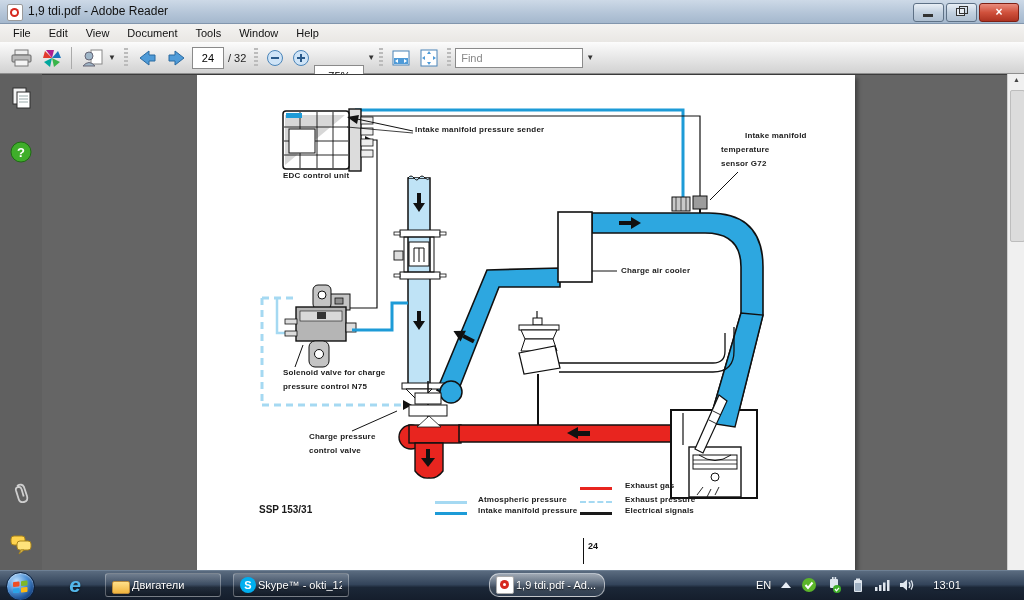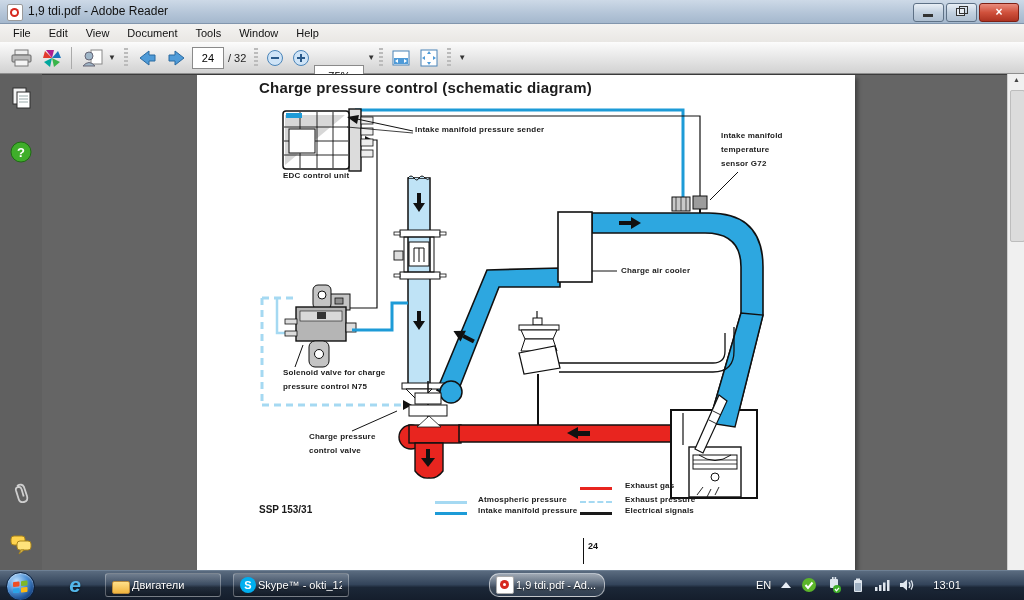--- a/index.html
+++ b/index.html
@@ -192,20 +192,21 @@
         <path d="M4,12 l3,-2 v4 z M16,12 l-3,-2 v4 z" fill="#fff"></path>
       </svg>
     </div>
     <div class="tb-btn">
       <svg width="20" height="20">
         <rect x="2" y="2" width="16" height="16" fill="#fff" stroke="#4a84b8"></rect>
         <path d="M10,3 l2,3 h-4 z M10,17 l2,-3 h-4 z M3,10 l3,-2 v4 z M17,10 l-3,-2 v4 z" fill="#4f9bd8"></path>
       </svg>
     </div>
     <div class="tb-grip"></div>
+    <input class="findbox" placeholder="Find" style="">
     <span class="dd-arrow">▼</span>
   </div>
 
   <div class="abs main"></div>
 
   <div class="abs sidebar">
     <svg class="abs side-icon" style="top:12px">
       <rect x="4" y="2" width="13" height="16" fill="#f4f4f4" stroke="#2e2e2e"></rect>
       <rect x="8" y="6" width="13" height="16" fill="#fff" stroke="#2e2e2e"></rect>
       <path d="M10,10 h9 M10,13 h9 M10,16 h9" stroke="#9aa" stroke-width="1"></path>
@@ -223,21 +224,20 @@
       <path d="M12,18 l-2,4 l5,-4 z" fill="#ffe27a" stroke="#a9841b"></path>
     </svg>
   </div>
 
   <div class="abs scrollbar">
     <div class="abs sb-arrow">▲</div>
     <div class="abs sb-thumb"></div>
   </div>
 
   <div class="abs pdf-page">
-    <div class="pdf-title">Charge pressure control (schematic diagram)</div>
 
     <svg width="658" height="495" style="position:absolute;left:0;top:0">
 
       <g>
         <polyline points="158,35 486,35 486,122" fill="none" stroke="#1d9bd7" stroke-width="3"></polyline>
         <polyline points="160,41 503,41 503,121" fill="none" stroke="#111" stroke-width="1.2"></polyline>
         <polyline points="148,65 180,65 180,233 140,233" fill="none" stroke="#111" stroke-width="1.2"></polyline>
         <polygon points="168,61 176,65 168,69" fill="#111"></polygon>
       </g>
 
@@ -390,21 +390,21 @@
       <g fill="none" stroke="#111" stroke-width="1.3">
         <path d="M362,288 H516 Q528,288 528,276 V258"></path>
         <path d="M362,297 H516 Q537,297 537,276 V252"></path>
       </g>
 
       <line x1="155" y1="356" x2="200" y2="336" stroke="#111" stroke-width="1"></line>
     </svg>
 
     <div class="lbl" style="left:86px;top:96px">EDC control unit</div>
     <div class="lbl" style="left:218px;top:50px">Intake manifold pressure sender</div>
-    <div class="lbl" style="left:524px;top:56px">Intake manifold</div>
+    <div class="lbl" style="left:548px;top:56px">Intake manifold</div>
     <div class="lbl" style="left:524px;top:70px">temperature</div>
     <div class="lbl" style="left:524px;top:84px">sensor G72</div>
     <div class="lbl" style="left:424px;top:191px">Charge air cooler</div>
     <div class="lbl" style="left:86px;top:293px">Solenoid valve for charge</div>
     <div class="lbl" style="left:86px;top:307px">pressure control N75</div>
     <div class="lbl" style="left:112px;top:357px">Charge pressure</div>
     <div class="lbl" style="left:112px;top:371px">control valve</div>
 
     <div class="legend-line" style="left: 238px; top: 426px; border-top: 3px solid rgb(165, 217, 242);"></div>
     <div class="lbl" style="left:281px;top:420px">Atmospheric pressure</div>

